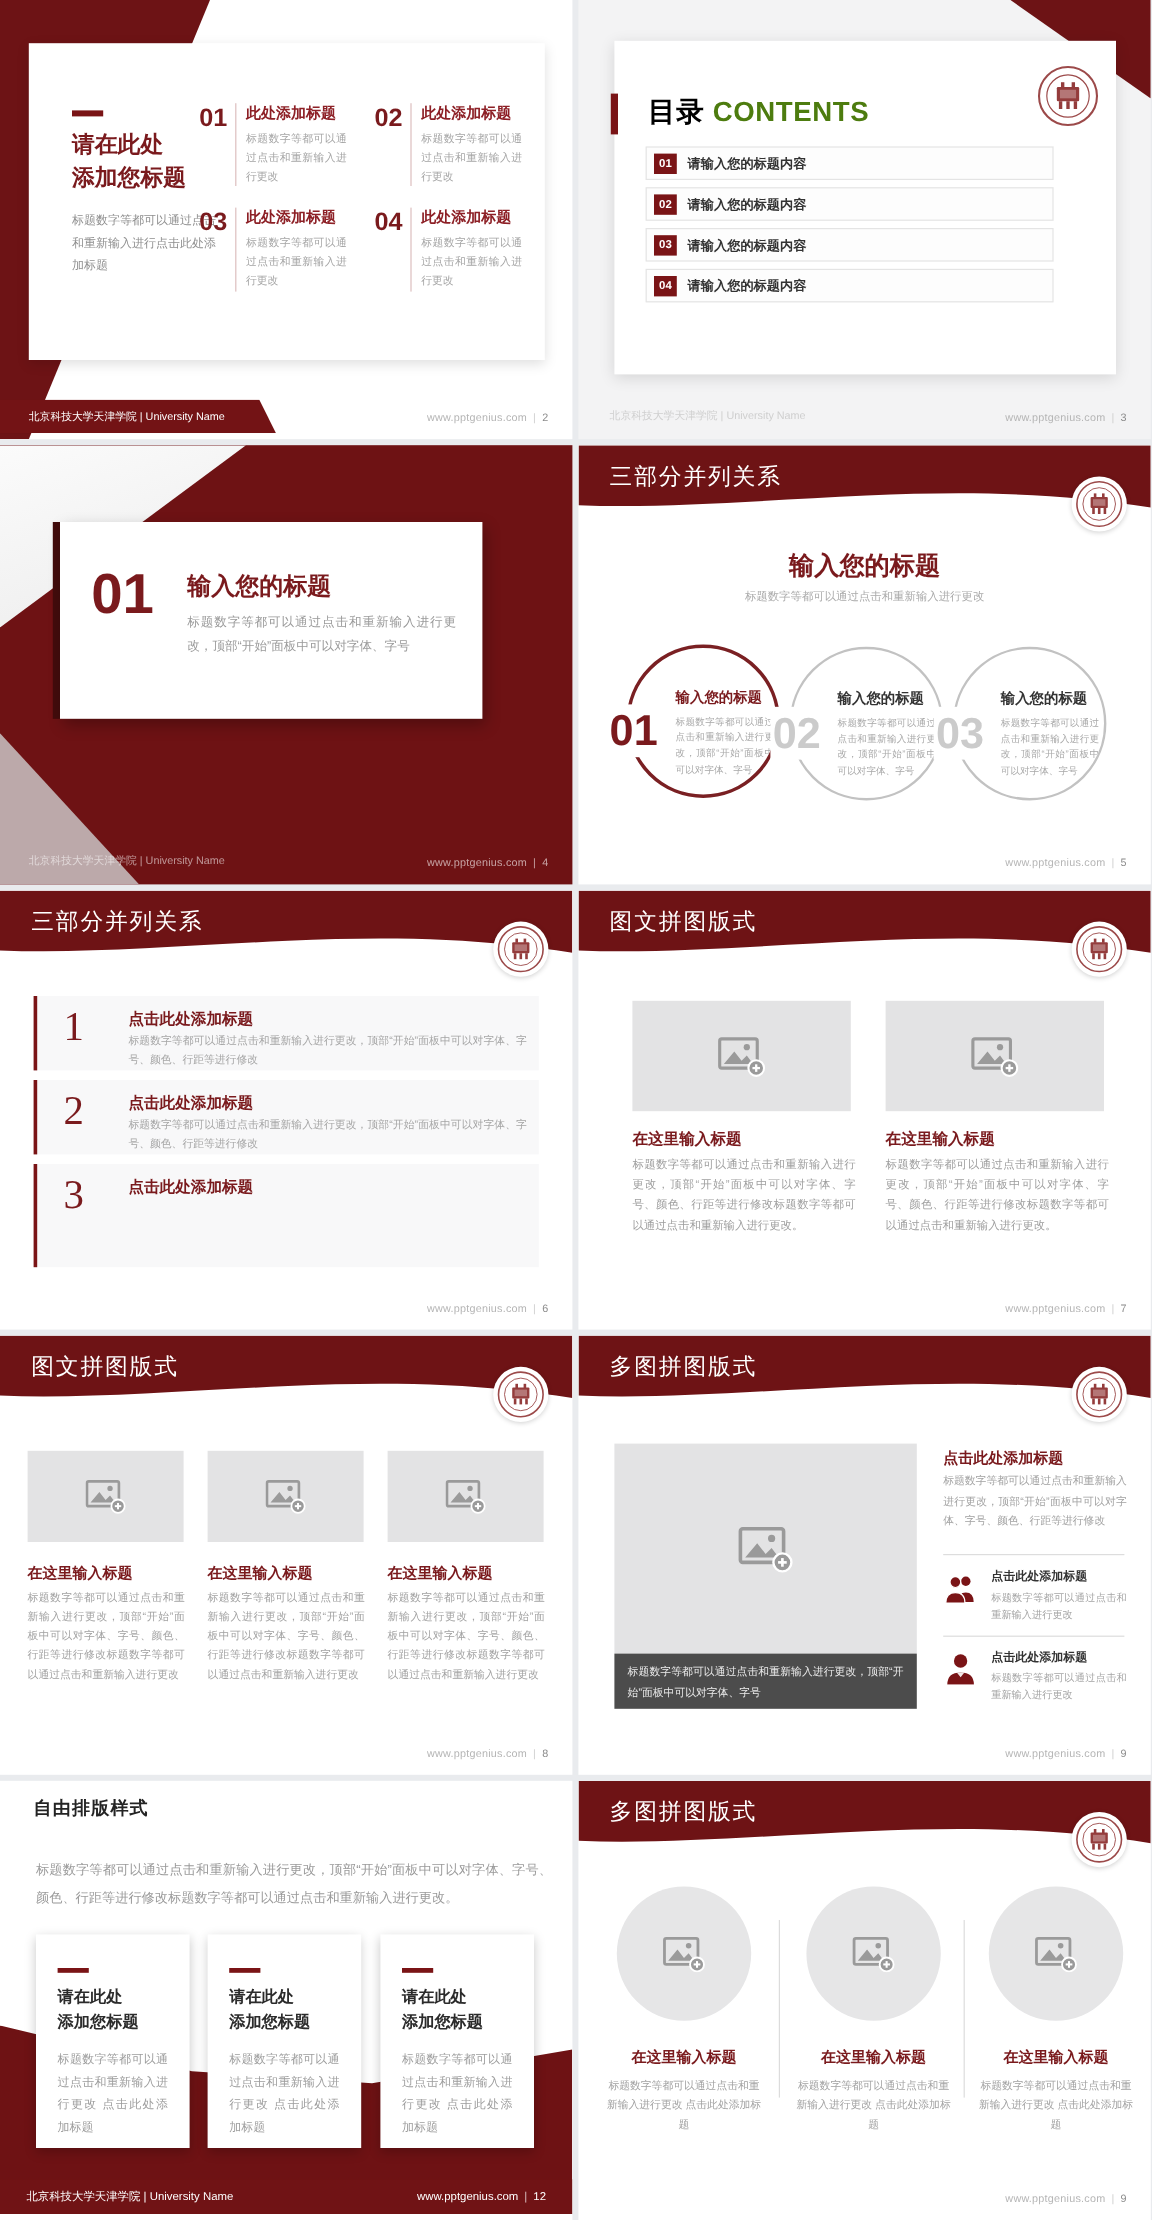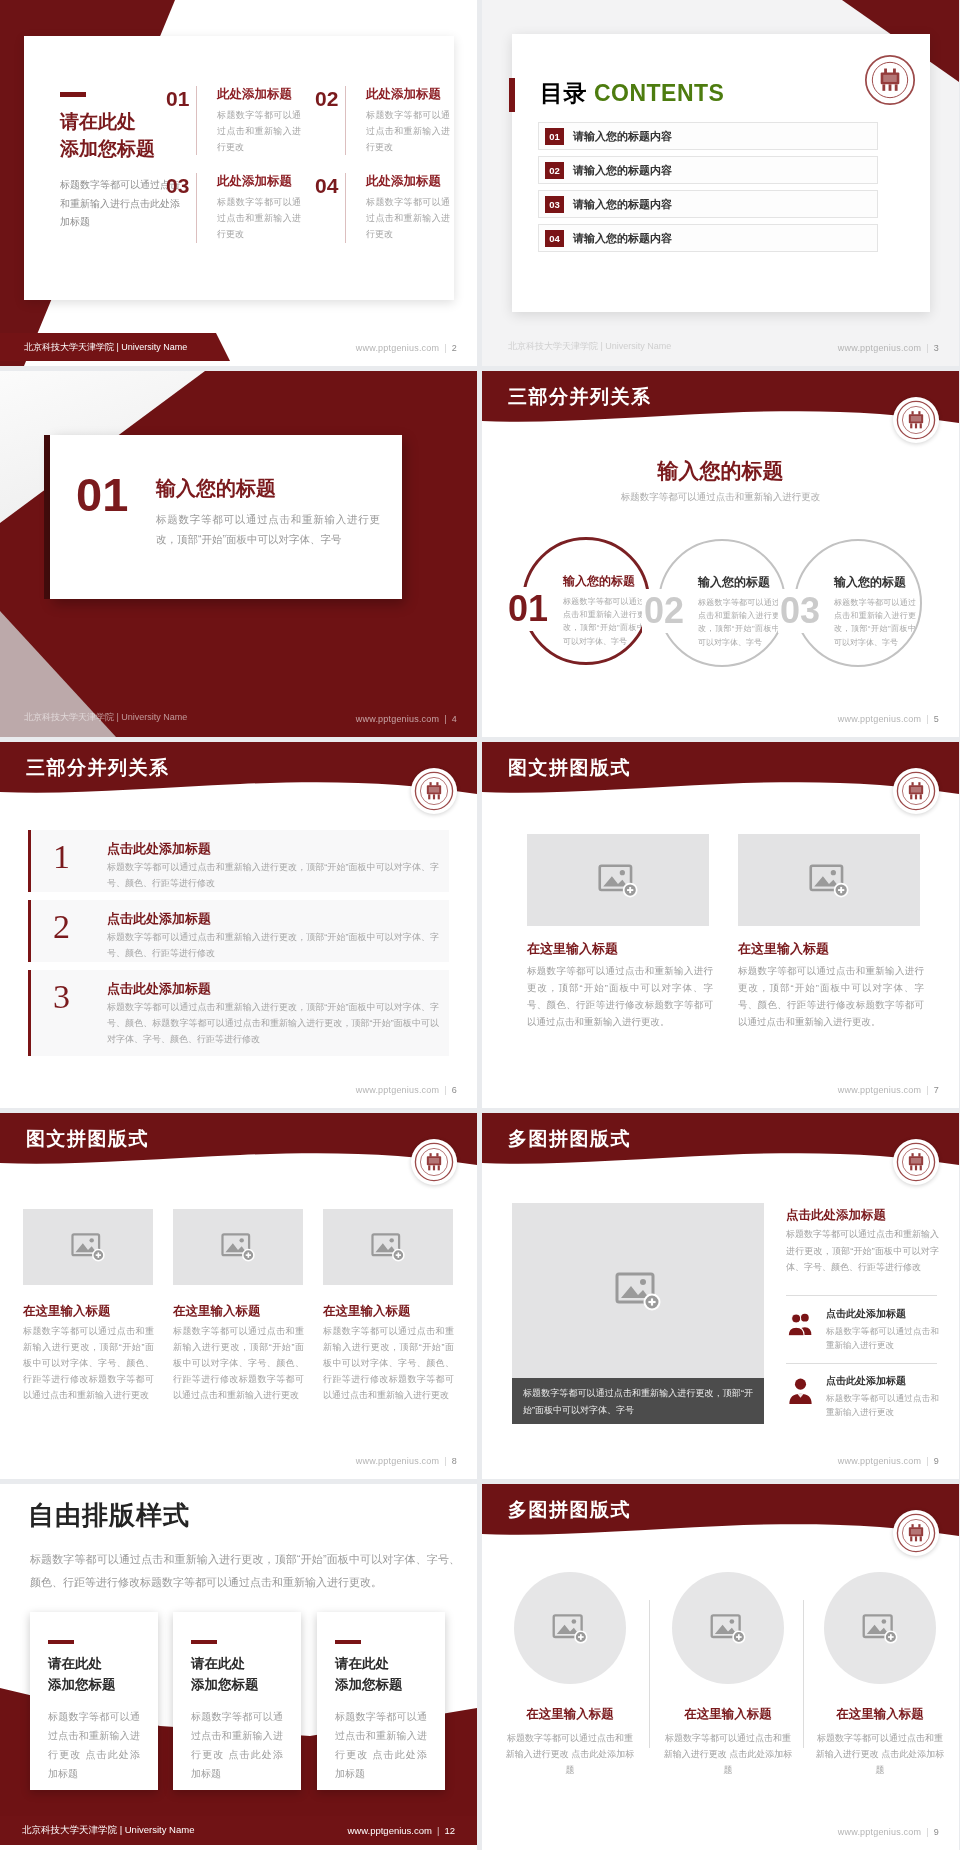--- a/index.html
+++ b/index.html
@@ -4,38 +4,38 @@
 <style>
   html,body{margin:0;padding:0}
   body{width:960px;height:1850px;background:#e9ebee;font-family:"Liberation Sans","DejaVu Sans",sans-serif;-webkit-font-smoothing:antialiased}
   .grid{display:grid;grid-template-columns:477px 477px;grid-template-rows:repeat(5,366px);gap:5px;width:959px}
   .slide{position:relative;background:#fff;overflow:hidden}
   
   .pg{position:absolute;right:20px;bottom:13px;font-size:9px;color:#b5b5b5;letter-spacing:.2px;white-space:nowrap}
   .pg .sep{margin:0 5px;color:#d0d0d0}
   .pg .pnum{color:#8c8c8c}
   .hdr-curve{position:absolute;top:0;left:0;width:100%;height:70px}
-  .hdr-title{position:absolute;top:13px;left:26px;color:#fff;font-weight:bold;font-size:19px;letter-spacing:1.5px}
+  .hdr-title{position:absolute;top:13px;left:26px;color:#fff;font-weight:normal;font-size:19px;letter-spacing:1.5px}
   .seal{position:absolute;top:26px;right:20px;width:46px;height:46px;background:#fff;border-radius:50%;box-shadow:0 1px 4px rgba(0,0,0,.18);display:flex;align-items:center;justify-content:center;z-index:3}
   .seal svg{width:40px;height:40px}
   .ph{position:absolute;background:#e3e3e4;display:flex;align-items:center;justify-content:center}
   .ph svg{width:40px;height:35px}
   .cttl{font-size:13px;font-weight:bold;color:#7a1a1d}
   .cdesc{font-size:9.5px;color:#9e9e9e;line-height:1.8;text-align:justify}
   .dash{width:26px;height:5px;background:#7a1416}
   
   .s2-corner{position:absolute;inset:0;clip-path:polygon(0 0,175px 0,24px 100%,0 100%);background:#6d1315}
   .s2-card{position:absolute;left:24px;top:36px;width:430px;height:264px;background:#fff;box-shadow:0 3px 10px rgba(0,0,0,.13)}
   .s2-left{position:absolute;left:36px;top:56px;width:120px}
   .s2-title{font-size:19px;font-weight:bold;color:#7a1a1d;line-height:1.4;margin-top:12px}
   .s2-intro{margin:14px 0 0;font-size:10px;color:#8f8f8f;line-height:1.85;text-align:justify}
   .s2-items{position:absolute;left:142px;top:50px;width:278px;display:grid;grid-template-columns:1fr 1fr;column-gap:14px;row-gap:18px}
   .s2-item{display:flex}
   .s2-num{font-size:21px;font-weight:bold;color:#7a1a1d;width:30px;padding-top:1px}
-  .s2-body{border-left:1px solid #dcbfbf;padding-left:20px}
+  .s2-body{border-left:1px solid #dcbfbf;padding-left:8px}
   .s2-ittl{font-size:12.5px;font-weight:bold;color:#8d2026;margin-bottom:5px;white-space:nowrap}
   .s2-idesc{font-size:9px;color:#a5a5a5;line-height:1.75;width:84px;text-align:justify}
   .s2-fbar{position:absolute;left:0;bottom:5px;width:230px;height:28px;background:#731315;clip-path:polygon(0 0,216px 0,230px 100%,0 100%);display:flex;align-items:center;z-index:2}
   .s2-funiv{color:#fff;font-size:9px;margin-left:24px;white-space:nowrap}
   
   .s3{background:#f3f3f4}
   .s3-corner{position:absolute;inset:0;clip-path:polygon(360px 0,100% 0,100% 82px);background:#6d1315}
   .s3-card{position:absolute;left:30px;top:34px;width:418px;height:278px;background:#fff;box-shadow:0 3px 12px rgba(0,0,0,.12)}
   .s3-bar{position:absolute;left:-3px;top:44px;width:6px;height:34px;background:#7a1416}
   .s3-title{position:absolute;left:28px;top:44px;font-size:23px;font-weight:bold;letter-spacing:.5px;white-space:nowrap}
@@ -97,21 +97,21 @@
   .s9-cap{position:absolute;left:30px;top:265px;width:252px;height:46px;background:#4c4c4c;color:#ececec;font-size:9px;line-height:1.85;padding:7px 11px;box-sizing:border-box;text-align:justify}
   .s9-rt{position:absolute;left:304px;top:94px;font-size:12.5px;font-weight:bold;color:#7a1a1d;white-space:nowrap}
   .s9-rd{position:absolute;left:304px;top:113px;width:153px;font-size:9px;color:#a2a2a2;line-height:1.85;text-align:justify}
   .s9-div{position:absolute;left:304px;width:151px;height:1px;background:#ddd}
   .s9-item{position:absolute;left:304px;width:153px;display:flex}
   .s9-ic{width:40px;flex:none;padding-top:3px}
   .s9-ic svg{width:29px;height:27px}
   .s9-itt{font-size:10px;font-weight:bold;color:#333;margin-bottom:3px;white-space:nowrap}
   .s9-itx{font-size:8.5px;color:#a5a5a5;line-height:1.7;text-align:justify}
   
-  .s10-title{position:absolute;left:28px;top:14px;font-size:26px;font-weight:bold;color:#242424;letter-spacing:1px}
+  .s10-title{position:absolute;left:28px;top:14px;font-size:15px;font-weight:bold;color:#242424;letter-spacing:1px}
   .s10-intro{position:absolute;left:30px;top:64px;width:430px;font-size:11px;color:#9a9a9a;line-height:2.05;text-align:justify}
   .s10-wedge{position:absolute;inset:0;background:#6e1214;clip-path:polygon(0 204px,160px 242px,310px 252px,477px 224px,477px 361px,0 361px)}
   .s10-card{position:absolute;top:128px;width:128px;height:178px;background:#fff;box-shadow:0 3px 9px rgba(0,0,0,.22);z-index:2;box-sizing:border-box;padding:28px 18px 0}
   .s10-c1{left:30px}.s10-c2{left:173px}.s10-c3{left:317px}
   .s10-ct{font-size:13.5px;font-weight:bold;color:#2b2b2b;line-height:1.55;margin-top:10px}
   .s10-cd{font-size:10px;color:#9d9d9d;line-height:1.9;margin-top:11px;text-align:justify}
   .s10-fbar{position:absolute;left:0;bottom:5px;width:100%;height:29px;background:#701315;z-index:3;display:flex;align-items:center;justify-content:space-between;padding:0 22px;box-sizing:border-box}
   .s10-funiv{color:#fff;font-size:9.5px;white-space:nowrap}
   .s10-fpg{color:#fff;font-size:9.5px;white-space:nowrap}
   .s10-fpg .sep{margin:0 5px;color:rgba(255,255,255,.7)}
@@ -318,21 +318,20 @@
       <div class="s6-tx">标题数字等都可以通过点击和重新输入进行更改，顶部“开始”面板中可以对字体、字号、颜色、行距等进行修改</div>
     </div>
     <div class="s6-row s6-r2">
       <div class="s6-num">2</div>
       <div class="s6-tt">点击此处添加标题</div>
       <div class="s6-tx">标题数字等都可以通过点击和重新输入进行更改，顶部“开始”面板中可以对字体、字号、颜色、行距等进行修改</div>
     </div>
     <div class="s6-row s6-r3">
       <div class="s6-num">3</div>
       <div class="s6-tt">点击此处添加标题</div>
-      <div class="s6-tx">标题数字等都可以通过点击和重新输入进行更改，顶部“开始”面板中可以对字体、字号、颜色、标题数字等都可以通过点击和重新输入进行更改，顶部“开始”面板中可以对字体、字号、颜色、行距等进行修改</div>
     </div>
     <div class="pg">
       <span>www.pptgenius.com</span><span class="sep">|</span><span class="pnum">6</span>
     </div>
   </section>
 
   <section class="slide">
     <svg class="hdr-curve">
         <use href="#hdrband"></use>
       </svg>

